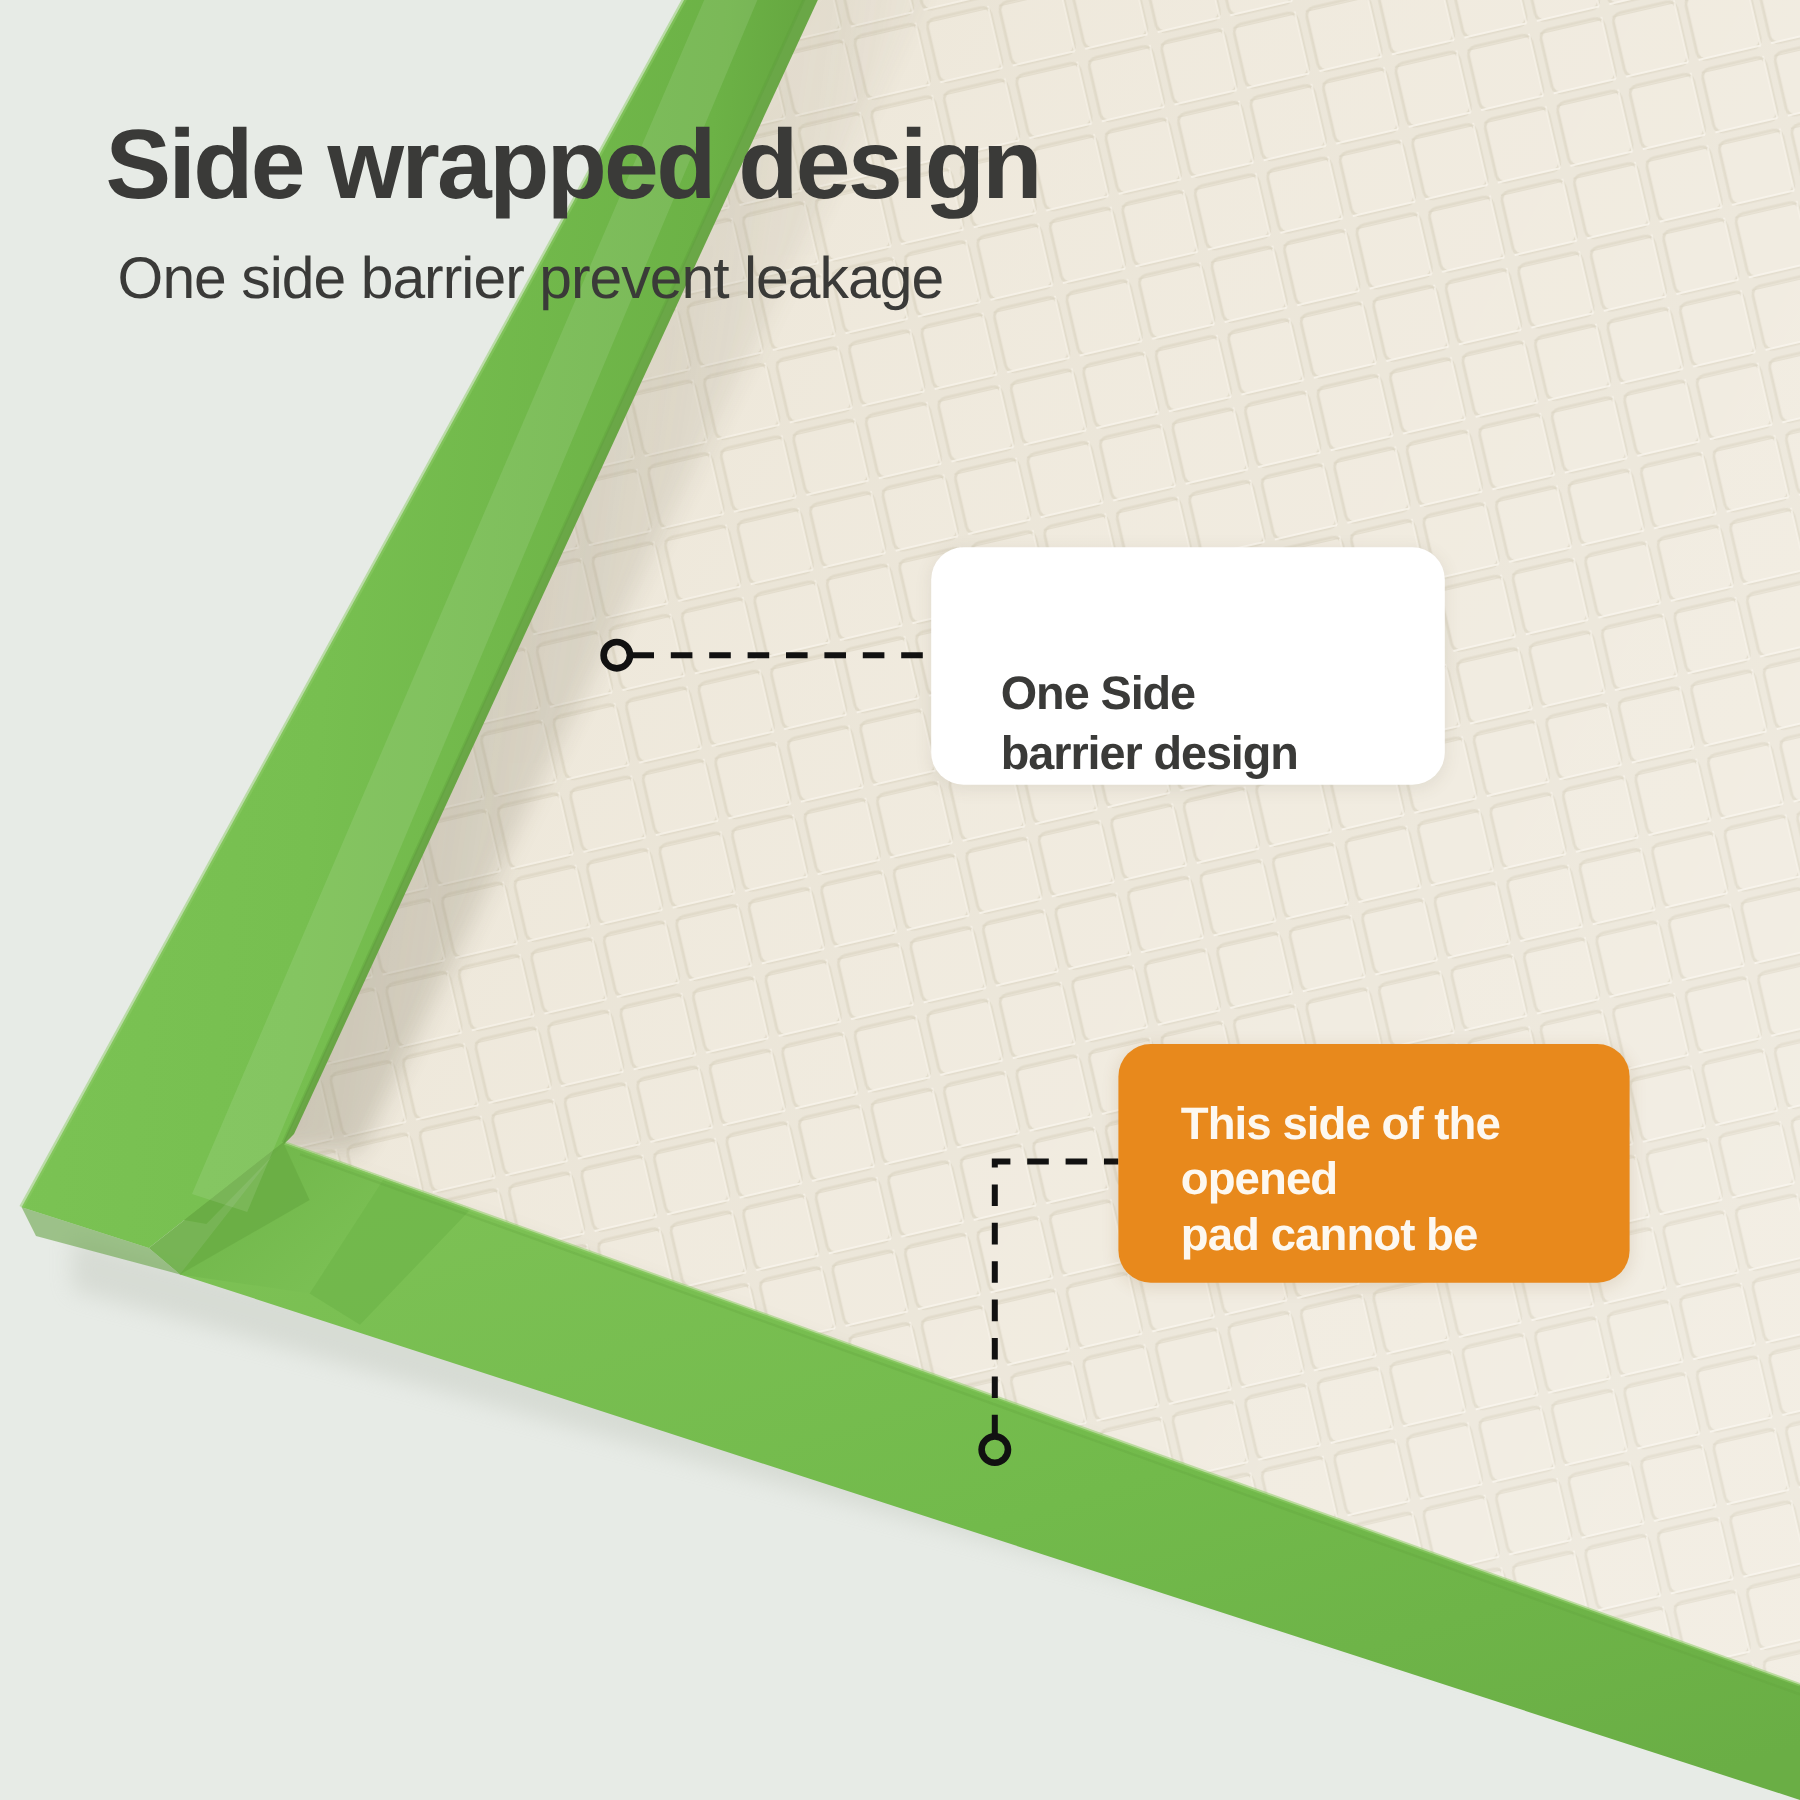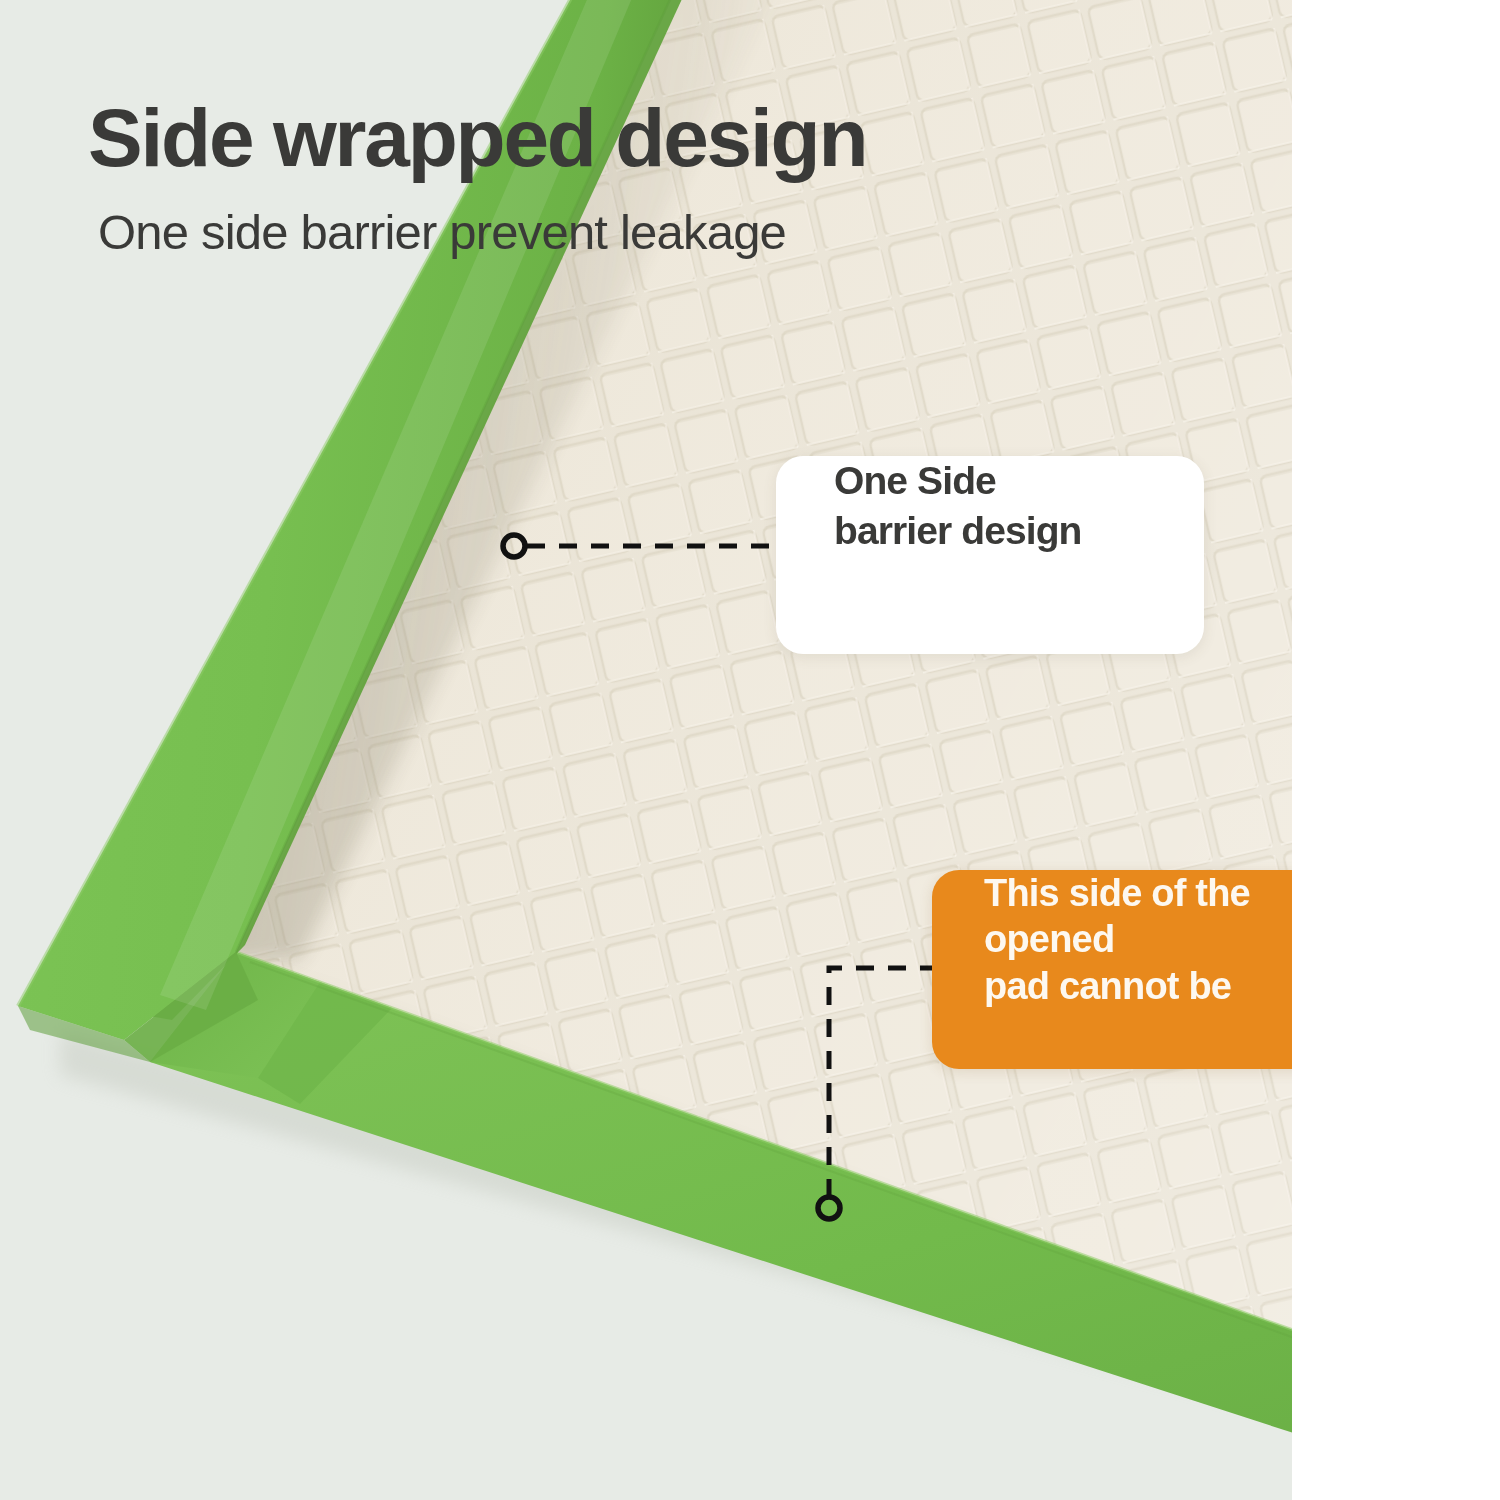--- a/index.html
+++ b/index.html
@@ -3,21 +3,21 @@
 <meta charset="utf-8">
 <style>
   html,body{margin:0;padding:0;}
   body{
     width:1500px;height:1500px;
     font-family:"Liberation Sans","DejaVu Sans",sans-serif;
     overflow:hidden;
   }
   #stage{
     position:relative;
-    width:1292px;height:1500px;
+    width:1500px;height:1500px;
     background:#e7ebe6;
     overflow:hidden;
   }
   #artwork{position:absolute;left:0;top:0;width:1500px;height:1500px;}
 
   
   .heading{
     position:absolute;
     left:88px; top:96px;
     z-index:30;
@@ -40,21 +40,21 @@
     white-space:nowrap;
     margin:26px 0 0 10px;
   }
 
   
   .callout{
     position:absolute;
     z-index:30;
     display:flex;
     flex-direction:column;
-    justify-content:flex-start;
+    justify-content:flex-end;
     box-sizing:border-box;
   }
   .callout .line{
     white-space:nowrap;
   }
 
   #callout-white{
     left:776px; top:456px;
     width:428px; height:198px;
     background:#ffffff;
@@ -68,21 +68,21 @@
     letter-spacing:-0.9px;
     color:#3a3a38;
     line-height:1.28;
   }
 
   #callout-orange{
     left:932px; top:870px;
     width:426px; height:199px;
     background:#e8891c;
     border-radius:27px;
-    padding:0 0 0 52px;
+    padding:0 0 16px 52px;
     box-shadow:0 3px 14px rgba(120,80,20,0.14);
   }
   #callout-orange .line{
     font-size:38px;
     font-weight:bold;
     letter-spacing:-0.8px;
     color:#fdf8f0;
     line-height:1.22;
   }
 </style>

